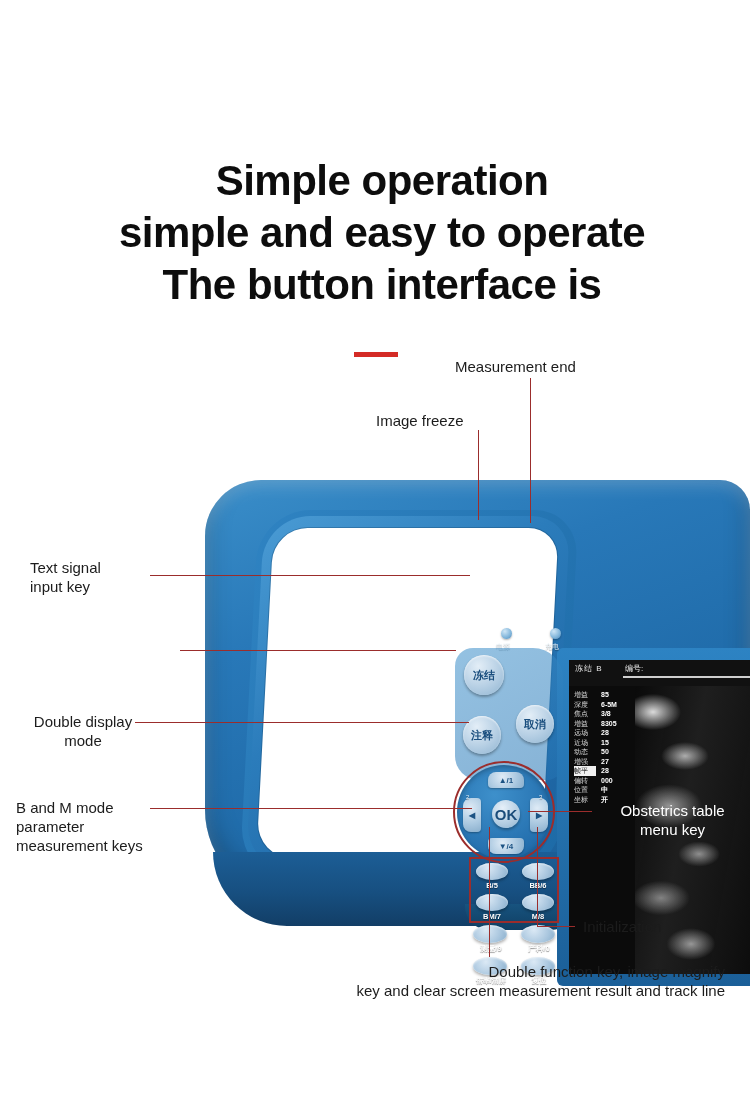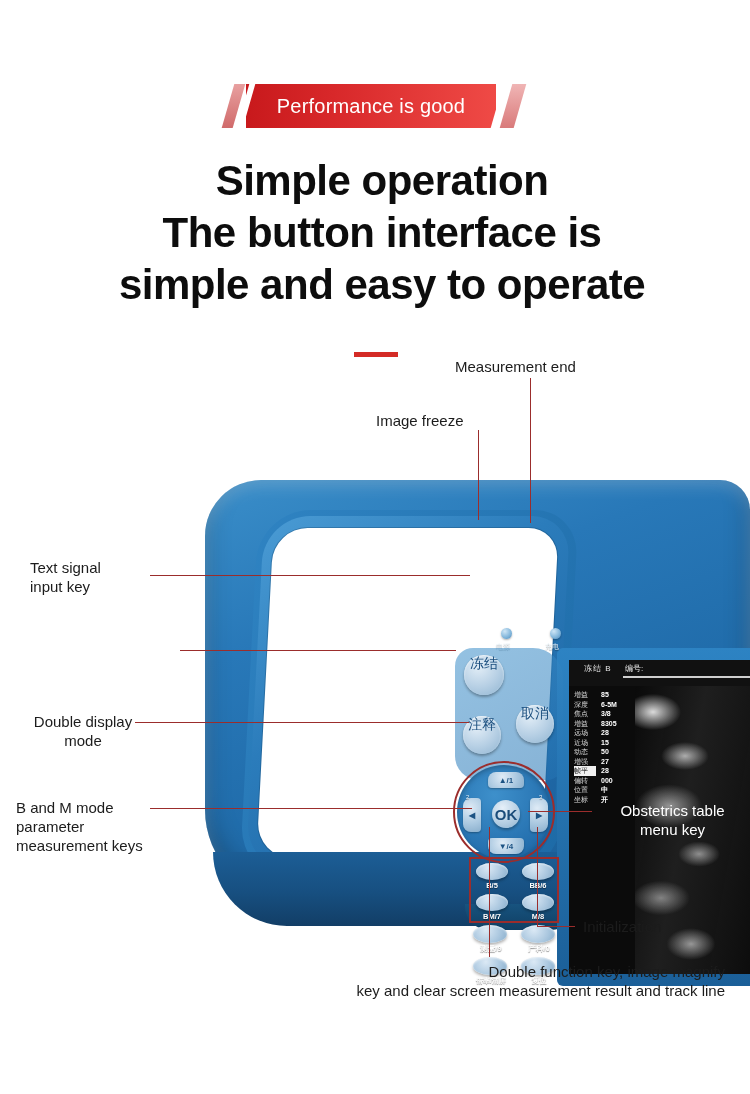--- a/index.html
+++ b/index.html
@@ -101,21 +101,21 @@
   }
   .screen {
     position: absolute; left: 12px; top: 12px; right: 0; bottom: 12px;
     background: #0b0b0b; overflow: hidden;
   }
   .screen-top {
     position: absolute; left: 0; top: 0; width: 100%; height: 26px;
     background: #111; color:#e8e8e8; font-size: 8px;
     font-family: "Liberation Sans", sans-serif;
   }
-  .screen-top .st-mode { position: absolute; left: 6px; top: 3px; letter-spacing:1px;margin-left:9px;}
+  .screen-top .st-mode { position: absolute; left: 6px; top: 3px; letter-spacing:1px;}
   .screen-top .st-id { position: absolute; left: 56px; top: 3px; }
   .screen-top .st-rule { position:absolute; left:54px; top:16px; right:2px; height:2px; background:#cfcfcf;}
   .param-col {
     position: absolute; left: 5px; top: 30px; width: 70px;
     font-size: 7px; line-height: 9.5px; color: #f2f2f2;
   }
   .param-row { display: flex; gap: 5px; white-space: nowrap; }
   .param-row .pk { width: 22px; color:#dcdcdc; }
   .param-row .pv { color:#ffffff; font-weight: bold; }
   .param-row.hl .pk { background:#f0f0f0; color:#111; }
@@ -142,22 +142,22 @@
     position: absolute; color: #eaf4fb; font-size: 7px;
     font-family: "Liberation Sans", sans-serif; white-space: nowrap;
     text-shadow: 0 1px 1px rgba(0,0,0,.4);
   }
 
   
   .btn-round {
     position: absolute; border-radius: 50%;
     background: radial-gradient(circle at 36% 28%, #e3eef7, #b6cfe4 55%, #8fb4d1 100%);
     box-shadow: 0 2px 3px rgba(0,0,0,.32), inset 0 1px 2px rgba(255,255,255,.7);
-    display: flex; align-items: flex-start; justify-content: center;
-    color: #1a4e7e; font-size: 14px; font-weight: normal;
+    display: flex; align-items: center; justify-content: center;
+    color: #1a4e7e; font-size: 11px; font-weight: bold;
     font-family: "Liberation Sans", sans-serif;
   }
   .btn-oval {
     position: absolute; border-radius: 50%;
     background: radial-gradient(circle at 38% 26%, #dbe9f5, #a9c6de 60%, #87acca 100%);
     box-shadow: 0 2px 3px rgba(0,0,0,.3), inset 0 1px 2px rgba(255,255,255,.6);
   }
   .btn-oval-label {
     position: absolute; color: #ffffff; font-size: 7.5px; font-weight: bold;
     text-align: center; font-family: "Liberation Sans", sans-serif;
@@ -211,34 +211,25 @@
     position: absolute; background: #9b2d2c;
   }
   .leader.h { height: 1.3px; }
   .leader.v { width: 1.3px; }
 </style>
 </head>
 <body>
 
 <div class="page">
 
-  <div class="banner-wrap">
-    <div class="slash s1"></div>
-    <div class="banner-bar">
-      <span class="banner-text">Performance is good</span>
-    </div>
-    <div class="slash s2"></div>
-    <div class="slash s3"></div>
-    <div class="slash s4"></div>
-  </div>
 
   <div class="heading">
     <span class="l">Simple operation</span>
+    <span class="l">simple and easy to operate</span>
     <span class="l">The button interface is</span>
-    <span class="l">simple and easy to operate</span>
   </div>
 
   <div class="tick-mark"></div>
 
   <div class="stage">
 
     <div class="device">
       <div class="body-main"></div>
       <div class="grip-inner-shade"></div>
       <div class="grip-rim-light"></div>

